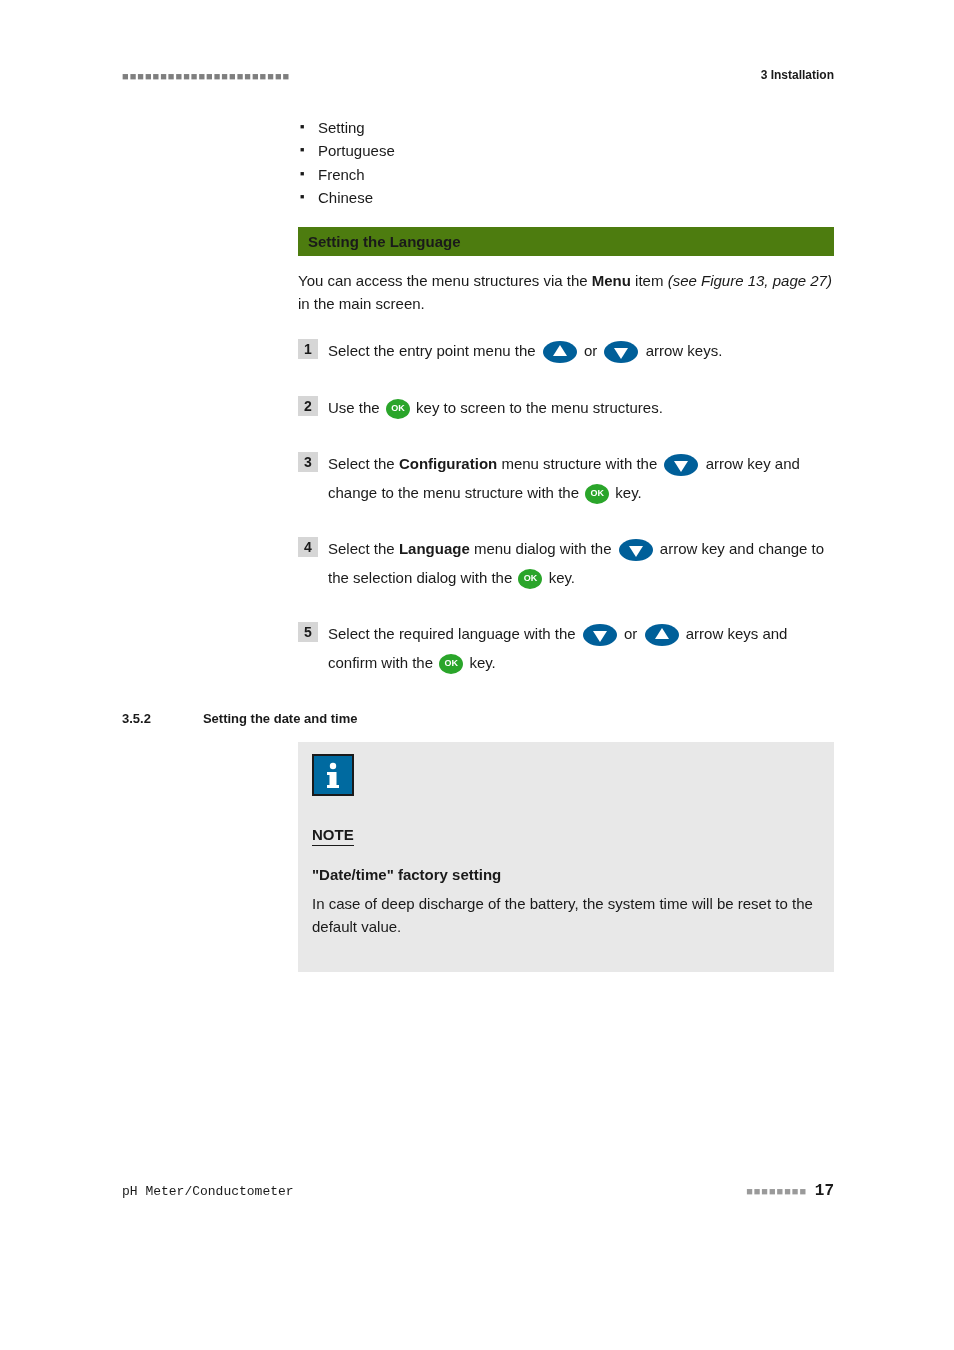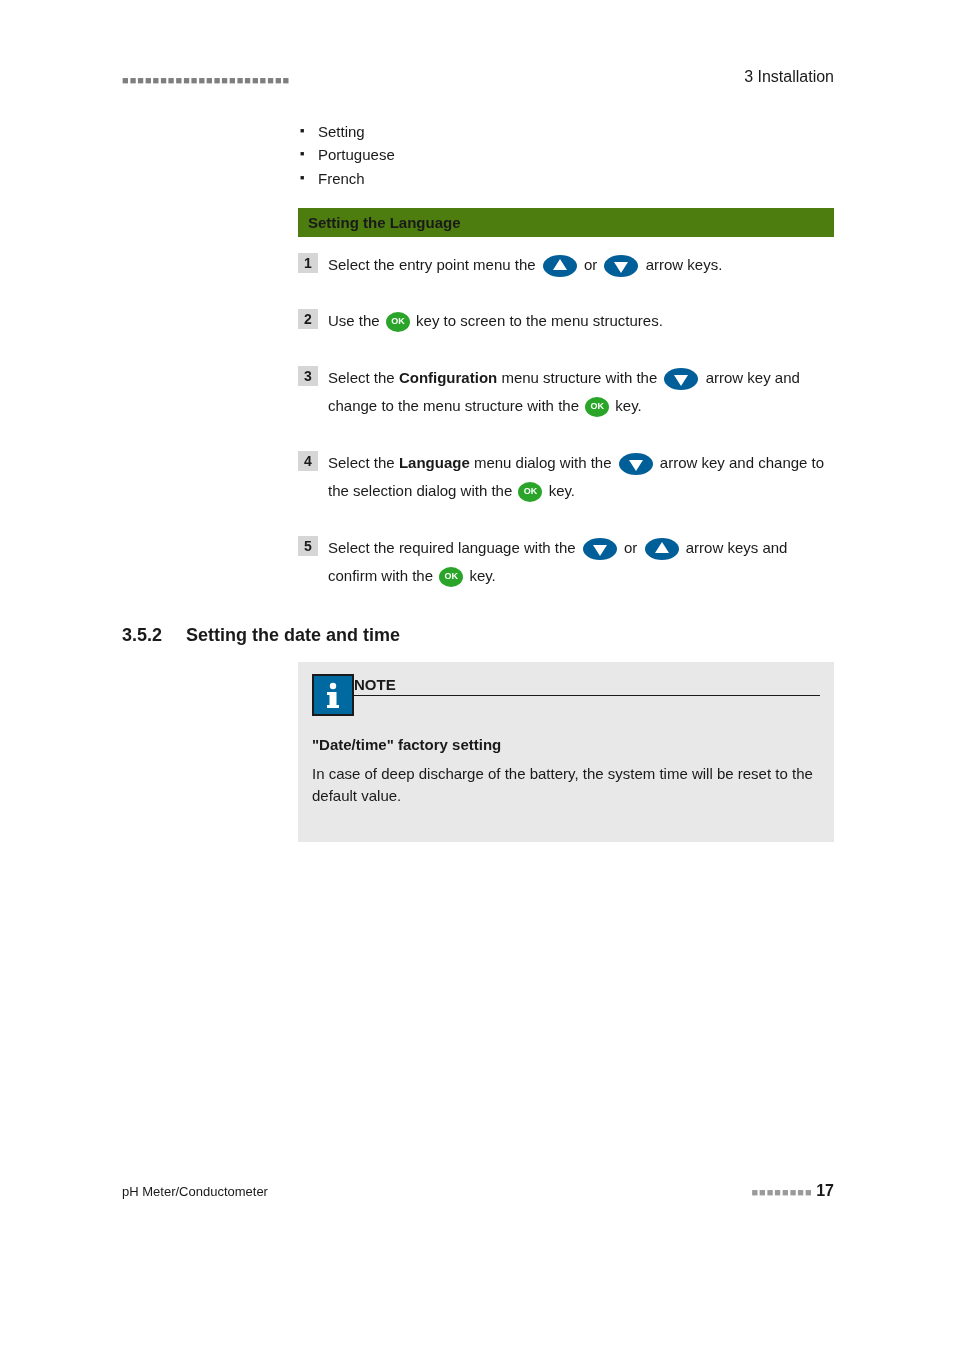--- a/index.html
+++ b/index.html
@@ -15,21 +15,21 @@
   .page {
     padding: 68px 120px 0 122px;
   }
   .header-row {
     display: flex;
     justify-content: space-between;
     align-items: flex-end;
     margin-bottom: 34px;
   }
   .header-dashes { letter-spacing: 1px; color: #7f7f7f; font-size: 11px; }
-  .header-chapter { font-size: 16px; color: #1a1a1a; }
+  .header-chapter { font-size: 12px; color: #1a1a1a; font-weight: bold; }
   .content {
     margin-left: 176px;
   }
   ul.lang { list-style: none; margin-bottom: 18px; }
   ul.lang li { position: relative; padding-left: 20px; line-height: 1.55; }
   ul.lang li::before {
     content: "■"; position: absolute; left: 2px; top: 6px;
     font-size: 7px; color: #1a1a1a;
   }
   .section-bar {
@@ -61,54 +61,55 @@
   }
   .ok-key::after {
     content: attr(data-label);
     position: absolute; top: 50%; left: 50%;
     transform: translate(-50%, -52%);
     font-size: 9px; font-weight: bold; color: #fff;
   }
   .subsection-row {
     display: flex;
     align-items: baseline;
-    gap: 24px;
+    gap: 52px;
     margin: 34px 0 16px 0;
     font-weight: bold;
-    font-size: 18px;
+    font-size: 13px;
   }
   .note-box {
     background: #e8e8e8;
     padding: 12px 14px 22px 14px;
     margin-left: 176px;
   }
   .note-head {
-    display: flex; align-items: flex-start; 
+    display: flex; align-items: flex-start; gap: 28px;
     margin-bottom: 20px;
+    flex-direction: column;
   }
   .note-icon {
     width: 42px; height: 42px; background: #006aa0;
     border: 2px solid #1a1a1a;
     display: flex; align-items: center; justify-content: center;
     flex-shrink: 0;
   }
   .note-title-wrap { flex: 1; padding-top: 2px; }
   .note-title {
     font-weight: bold; display: block;
     border-bottom: 1px solid #1a1a1a;
     padding-bottom: 2px;
   }
   .note-sub { font-weight: bold; margin-bottom: 10px; }
   .note-p { line-height: 1.5; margin-bottom: 12px; }
   .footer-row {
     position: absolute;
     bottom: 150px;
     left: 122px; right: 120px;
     display: flex; justify-content: space-between;
-    align-items: baseline; font-size: 13px;
+    align-items: baseline; font-size: 13px; font-family: Liberation Mono, monospace;
   }
   .footer-dashes { color: #9a9a9a; font-size: 11px; letter-spacing: 1px; }
   .footer-page { font-weight: bold; font-size: 16px; }
 </style>
 </head>
 <body>
 
 <svg width="0" height="0" style="position:absolute">
   <defs>
     <g id="arrow-up">
@@ -126,24 +127,28 @@
   <div class="header-row">
     <span class="header-dashes">■■■■■■■■■■■■■■■■■■■■■■</span>
     <span class="header-chapter">3 Installation</span>
   </div>
 
   <div class="content">
     <ul class="lang">
       <li>Setting</li>
       <li>Portuguese</li>
       <li>French</li>
+      <li>Chinese</li>
     </ul>
 
     <div class="section-bar">Setting the Language</div>
 
+    <p class="intro">
+      <span>You can access the menu structures via the </span><b>Menu</b><span> item </span><span class="ref">(see Figure 13, page 27)</span><span> in the main screen.</span>
+    </p>
 
     <div class="step">
       <span class="num">1</span>
       <span>Select the entry point menu the </span>
       <span class="arrow-key"><svg width="36" height="24">
             <use href="#arrow-up"></use>
           </svg></span>
       <span> or </span>
       <span class="arrow-key"><svg width="36" height="24">
             <use href="#arrow-down"></use>

